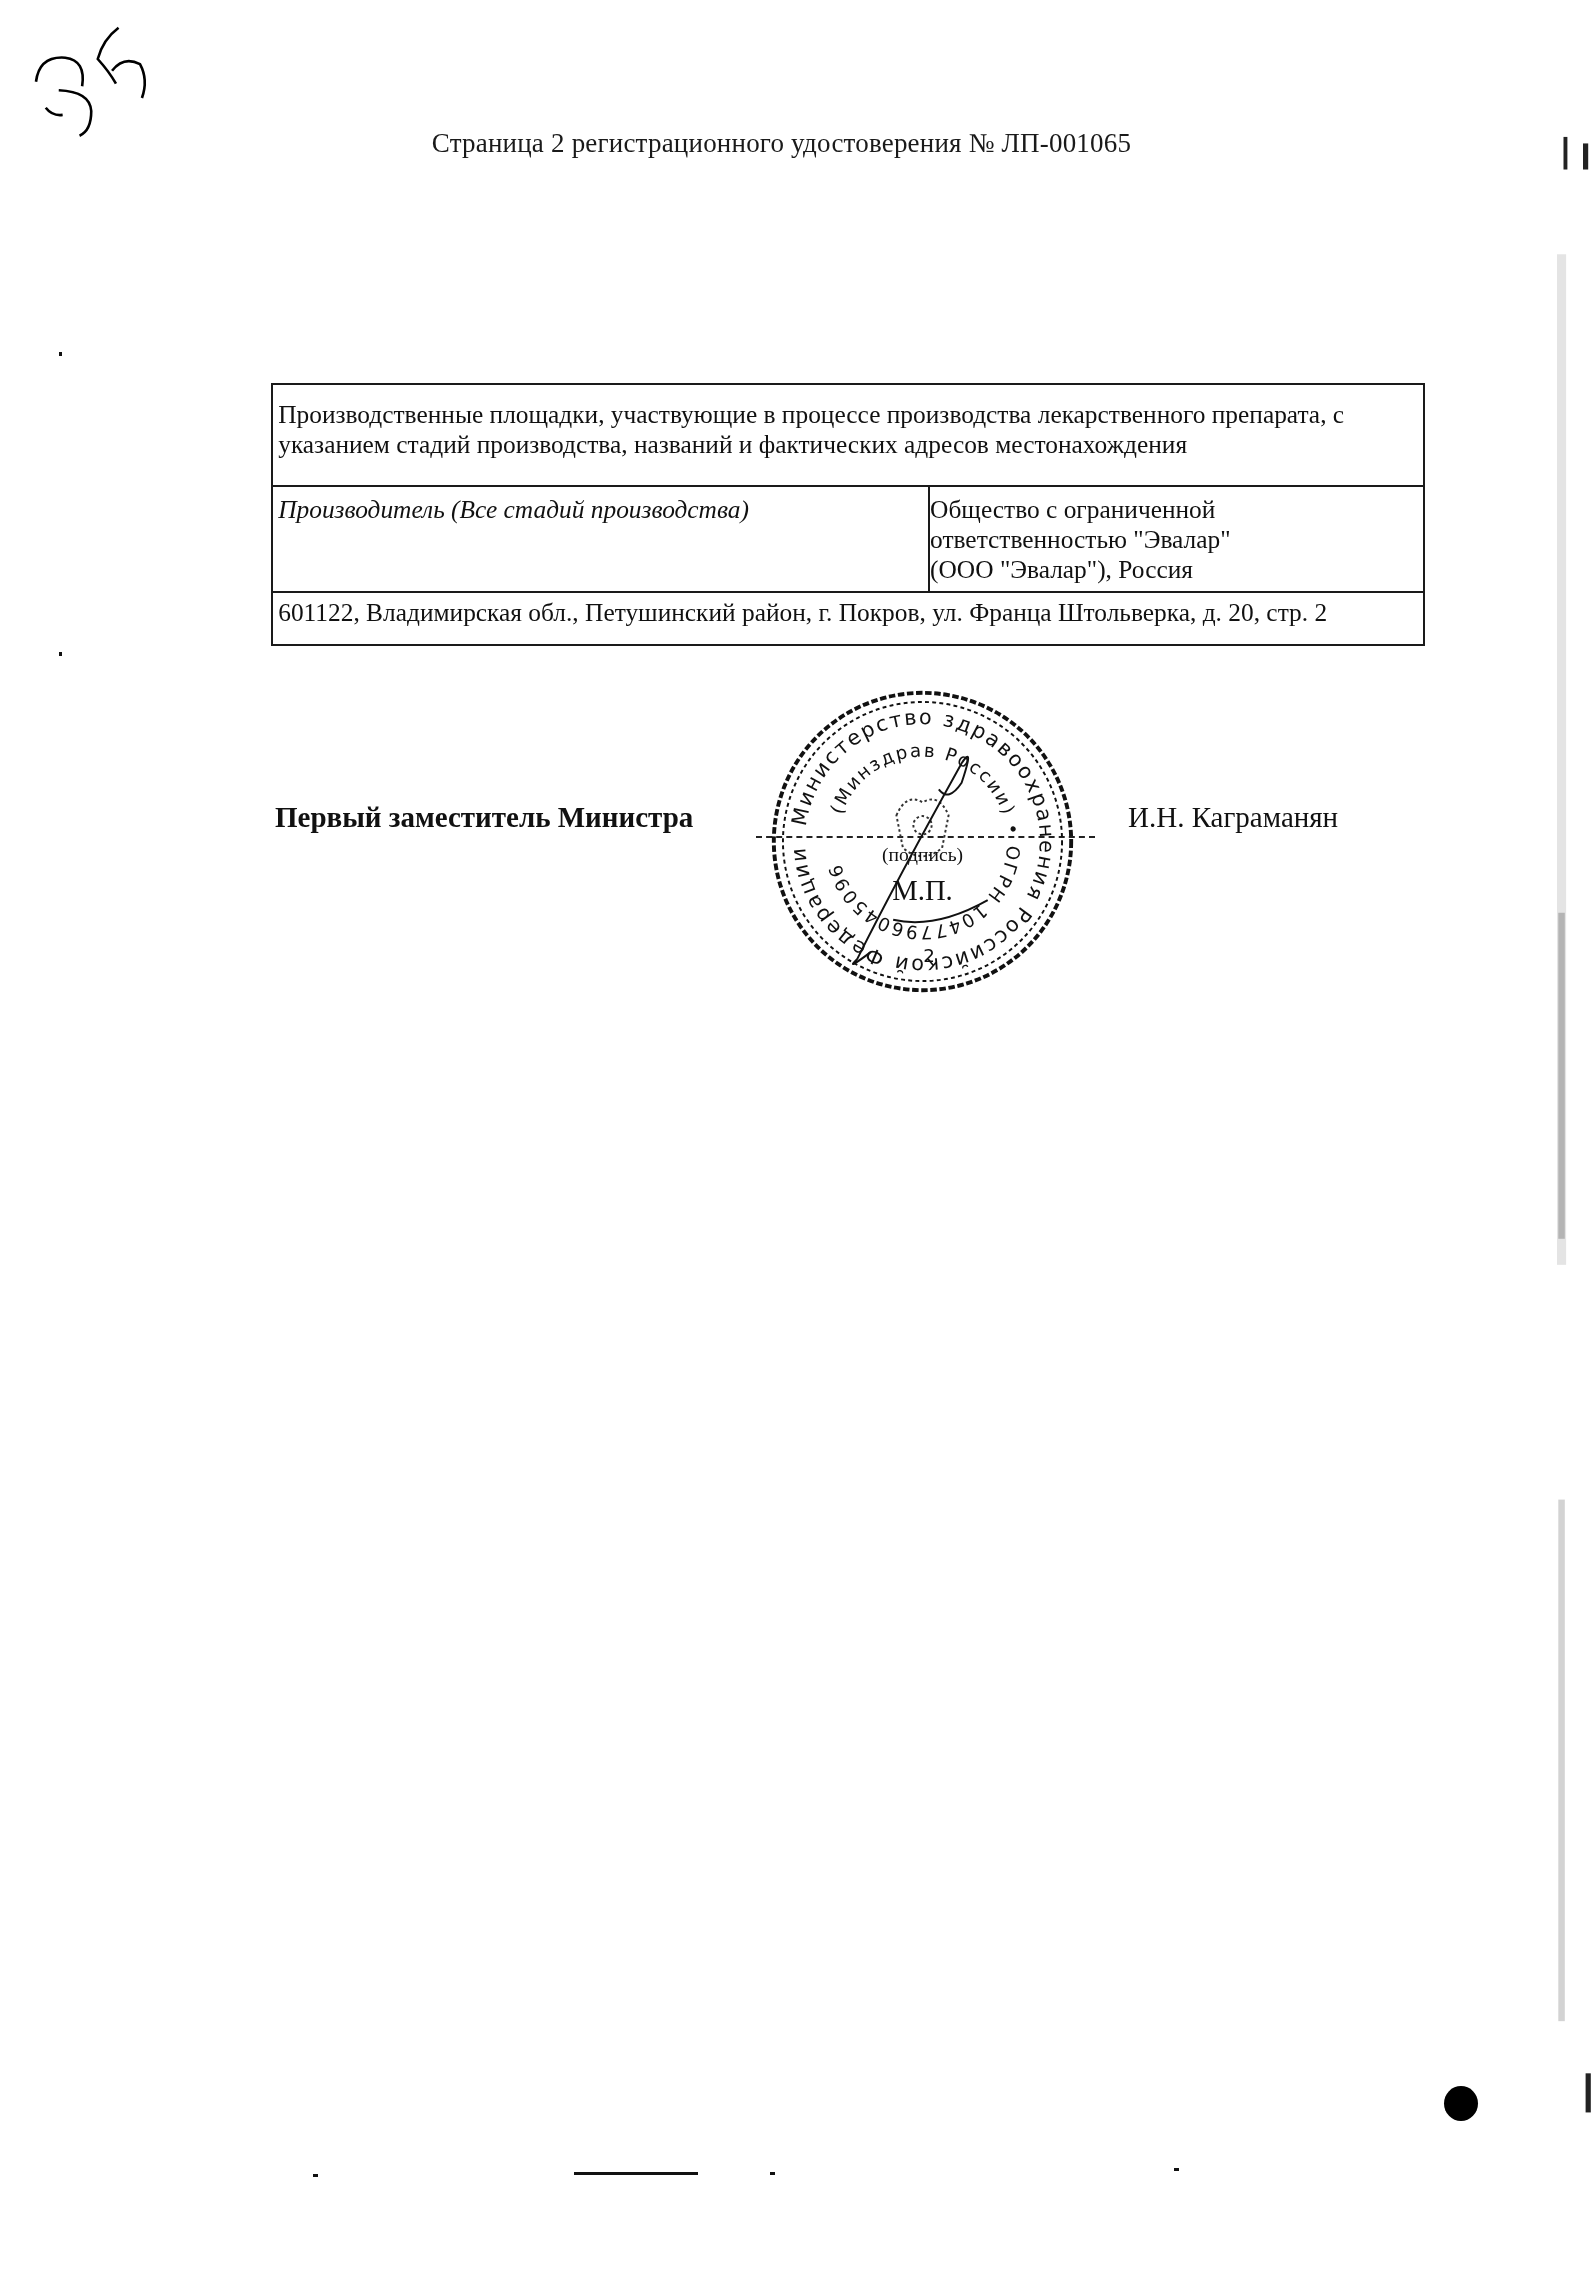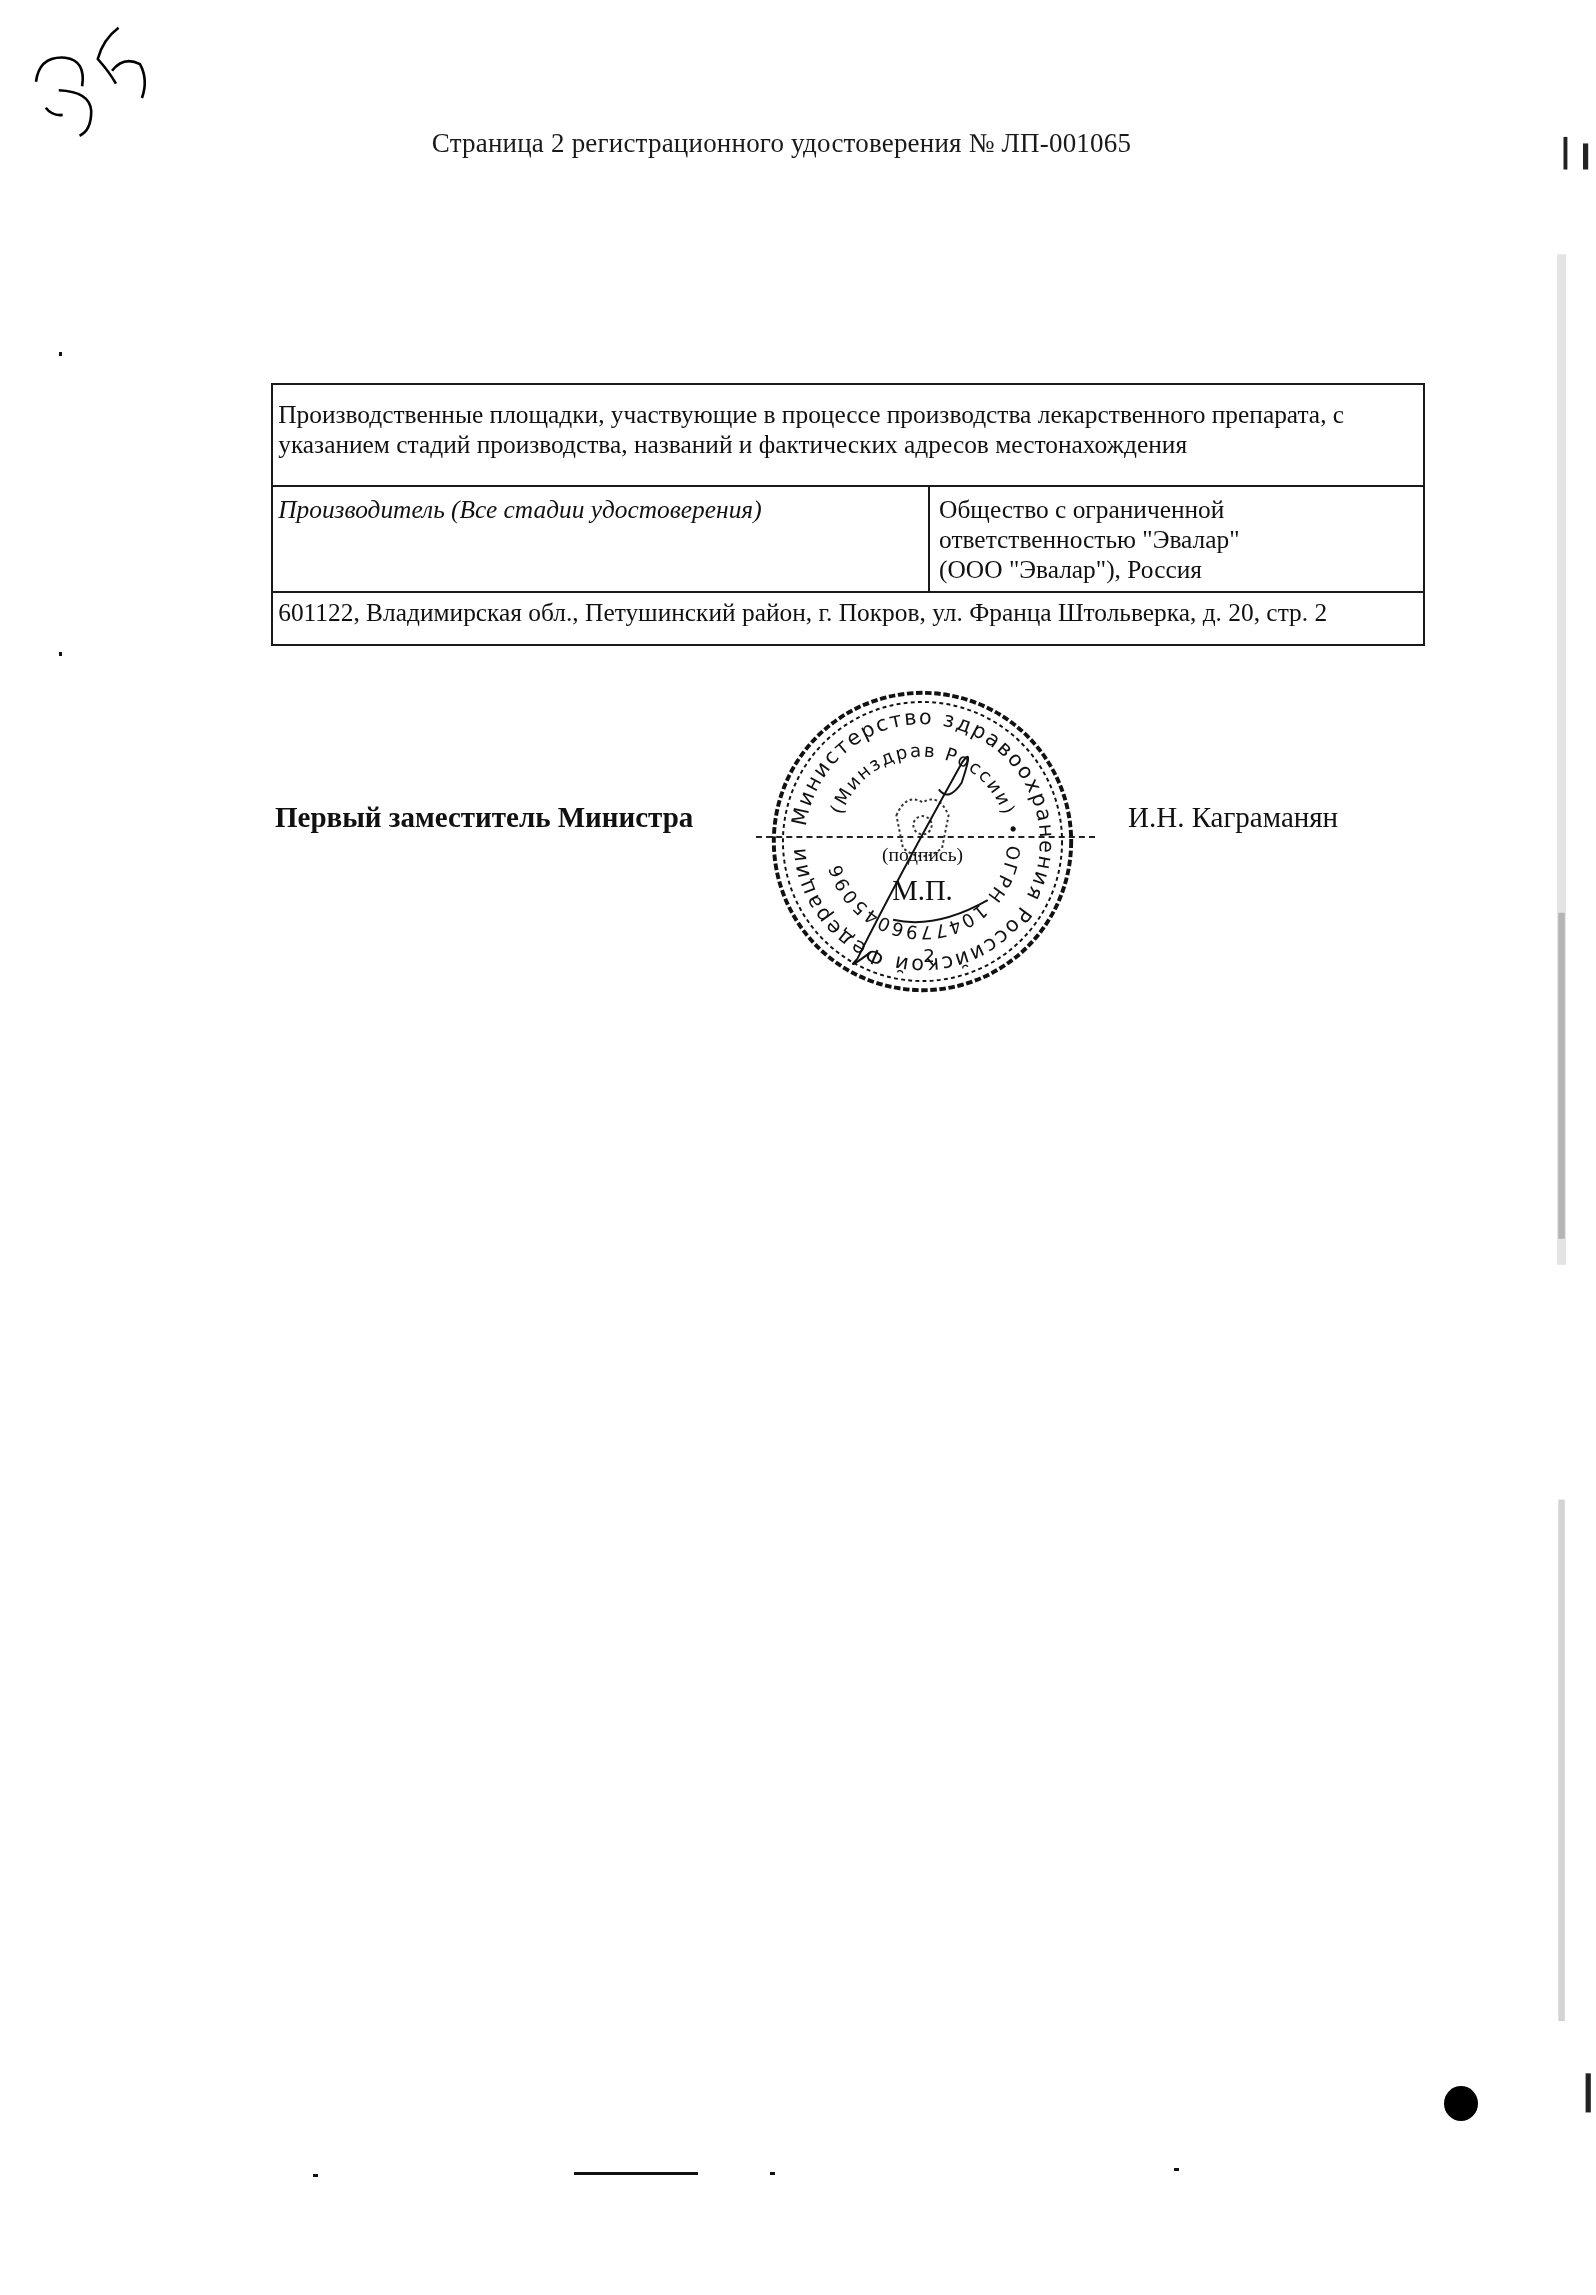--- a/index.html
+++ b/index.html
@@ -22,21 +22,21 @@
     .reg-table {
       left: 271px; top: 383px; width: 1154px;
       border-collapse: collapse; font-size: 25.4px; line-height: 30px; border-radius: 21px;
     }
     .reg-table td {
       border: 2px solid #1a1a1a; vertical-align: top;
       padding: 11.7px 3.9px 7.8px 5.2px;
     }
     .reg-table td.header-cell { height: 78px; padding-top: 14.3px; }
     .reg-table td.role-cell { width: 646px; height: 82px; font-style: italic; padding-top: 6.5px; }
-    .reg-table td.company-cell { padding-left: 9px; padding-top: 6.5px; }
+    .reg-table td.company-cell { padding-left: 0; padding-top: 6.5px; }
     .reg-table td.address-cell { padding-top: 4px; height: 39px; }
     .company-line { display: block; }
 
     .signature-row { left: 0; top: 801px; width: 1584px; height: 46px; }
     .sig-title {
       left: 275px; top: 0; font-size: 29px; font-weight: bold; white-space: nowrap;
     }
     .sig-name {
       left: 1128px; top: 0; font-size: 29px; font-weight: normal; white-space: nowrap;
     }
@@ -69,21 +69,21 @@
 <div class="abs page-header">
   <span>Страница 2 регистрационного удостоверения № ЛП-001065</span>
 </div>
 
 <table class="abs reg-table">
   <tbody>
       <tr>
     <td class="header-cell" colspan="2">Производственные площадки, участвующие в процессе производства лекарственного препарата, с указанием стадий производства, названий и фактических адресов местонахождения</td>
   </tr>
   <tr>
-    <td class="role-cell">Производитель (Все стадии удостоверения)</td>
+    <td class="role-cell">Производитель (Все стадий производства)</td>
     <td class="company-cell">
       <span class="company-line">Общество с ограниченной</span>
       <span class="company-line">ответственностью "Эвалар"</span>
       <span class="company-line">(ООО "Эвалар"), Россия</span>
     </td>
   </tr>
   <tr>
     <td class="address-cell" colspan="2">601122, Владимирская обл., Петушинский район, г. Покров, ул. Франца Штольверка, д. 20, стр. 2</td>
   </tr>
 </tbody>

